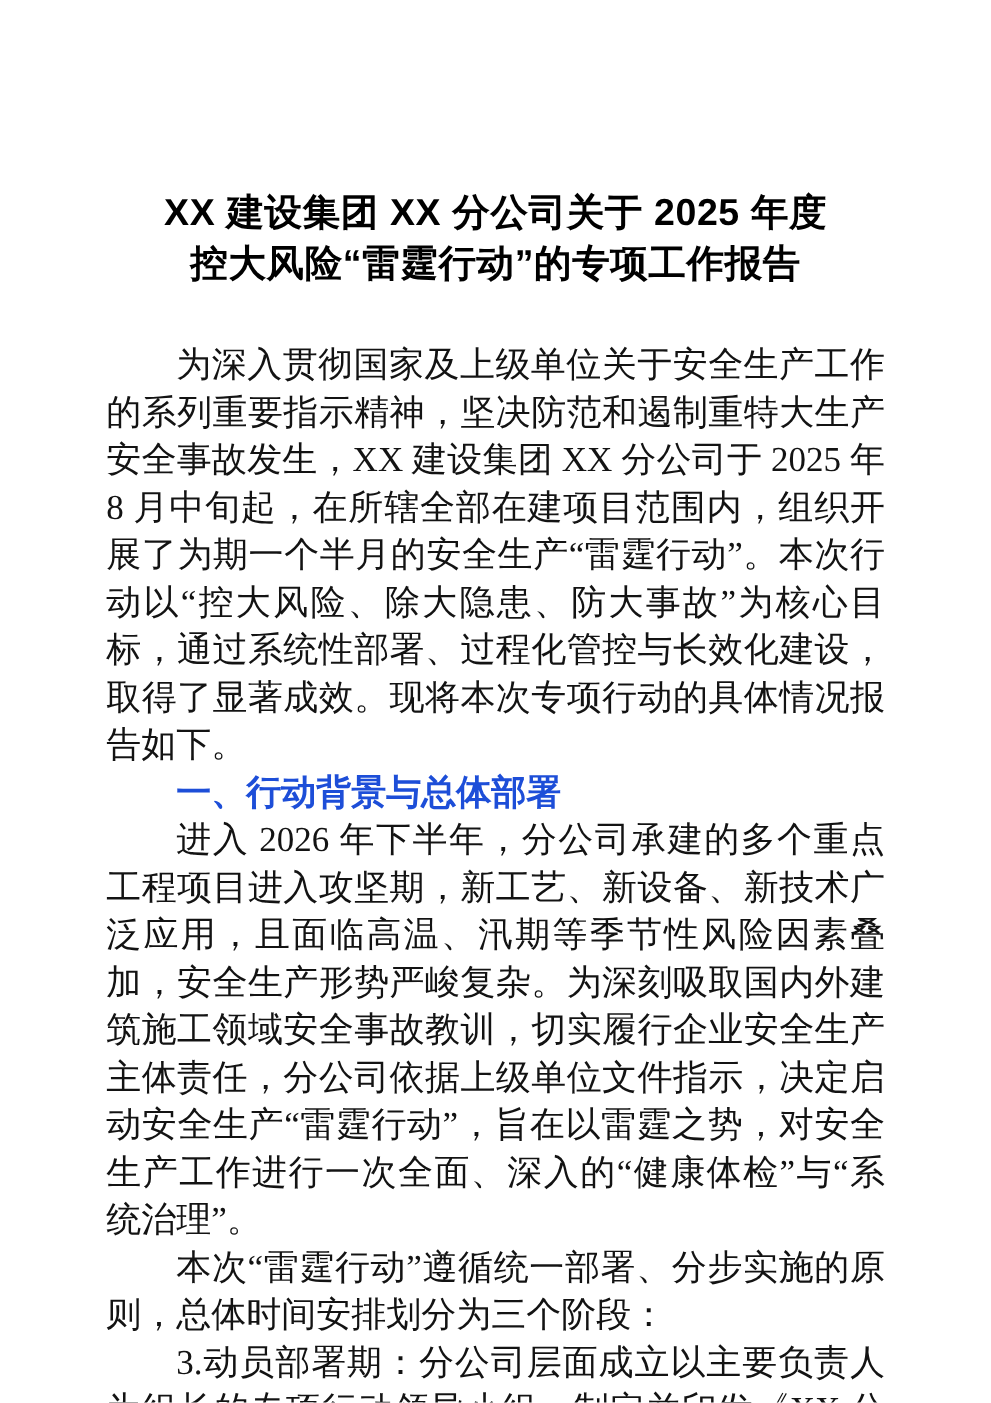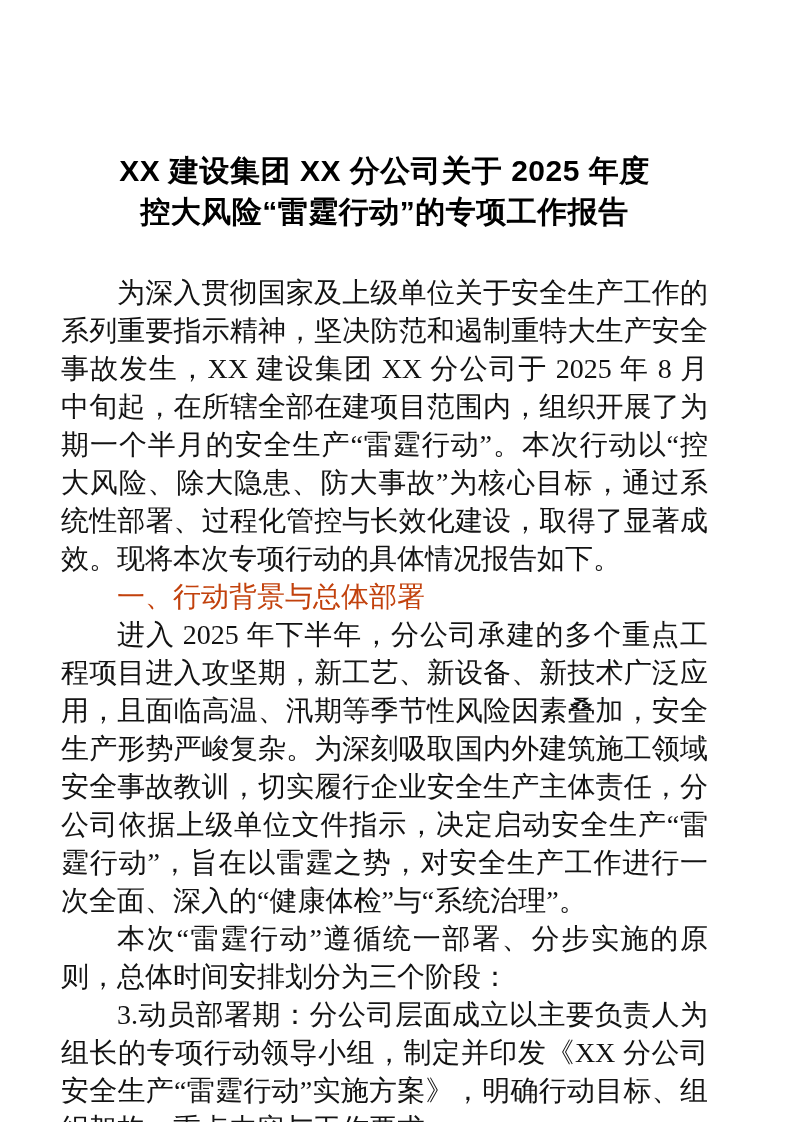--- a/index.html
+++ b/index.html
@@ -8,21 +8,21 @@
     padding: 0;
     background: #ffffff;
     width: 793px;
     height: 1122px;
     overflow: hidden;
   }
   .page {
     width: 793px;
     height: 1122px;
     background: #ffffff;
-    padding: 150px 85px 0 61px;
+    padding: 150px 85px 0 85px;
     color: #000000;
   }
   .doc-title {
     font-family: "Liberation Sans", sans-serif;
     font-weight: 700;
     font-size: 30px;
     line-height: 41px;
     text-align: center;
     letter-spacing: 0.5px;
     color: #000000;
@@ -34,33 +34,33 @@
     line-height: 38px;
     text-align: justify;
     color: #131313;
   }
   .doc-body p {
     margin: 0;
     padding: 0;
     text-indent: 2em;
   }
   .section-heading {
-    font-weight: 400;
-    color: #c2410c;
+    font-weight: 700;
+    color: #1d4ed8;
   }
 </style>
 </head>
 <body>
 
 <div class="page">
   <div class="doc-title">
     <div>XX 建设集团 XX 分公司关于 2025 年度</div>
     <div>控大风险“雷霆行动”的专项工作报告</div>
   </div>
 
   <div class="doc-body">
     <p>为深入贯彻国家及上级单位关于安全生产工作的系列重要指示精神，坚决防范和遏制重特大生产安全事故发生，XX 建设集团 XX 分公司于 2025 年 8 月中旬起，在所辖全部在建项目范围内，组织开展了为期一个半月的安全生产“雷霆行动”。本次行动以“控大风险、除大隐患、防大事故”为核心目标，通过系统性部署、过程化管控与长效化建设，取得了显著成效。现将本次专项行动的具体情况报告如下。</p>
     <p class="section-heading">一、行动背景与总体部署</p>
-    <p>进入 2025 年下半年，分公司承建的多个重点工程项目进入攻坚期，新工艺、新设备、新技术广泛应用，且面临高温、汛期等季节性风险因素叠加，安全生产形势严峻复杂。为深刻吸取国内外建筑施工领域安全事故教训，切实履行企业安全生产主体责任，分公司依据上级单位文件指示，决定启动安全生产“雷霆行动”，旨在以雷霆之势，对安全生产工作进行一次全面、深入的“健康体检”与“系统治理”。</p>
+    <p>进入 2026 年下半年，分公司承建的多个重点工程项目进入攻坚期，新工艺、新设备、新技术广泛应用，且面临高温、汛期等季节性风险因素叠加，安全生产形势严峻复杂。为深刻吸取国内外建筑施工领域安全事故教训，切实履行企业安全生产主体责任，分公司依据上级单位文件指示，决定启动安全生产“雷霆行动”，旨在以雷霆之势，对安全生产工作进行一次全面、深入的“健康体检”与“系统治理”。</p>
     <p>本次“雷霆行动”遵循统一部署、分步实施的原则，总体时间安排划分为三个阶段：</p>
     <p>3.动员部署期：分公司层面成立以主要负责人为组长的专项行动领导小组，制定并印发《XX 分公司安全生产“雷霆行动”实施方案》，明确行动目标、组织架构、重点内容与工作要求。</p>
   </div>
 </div>
 
 </body></html>

